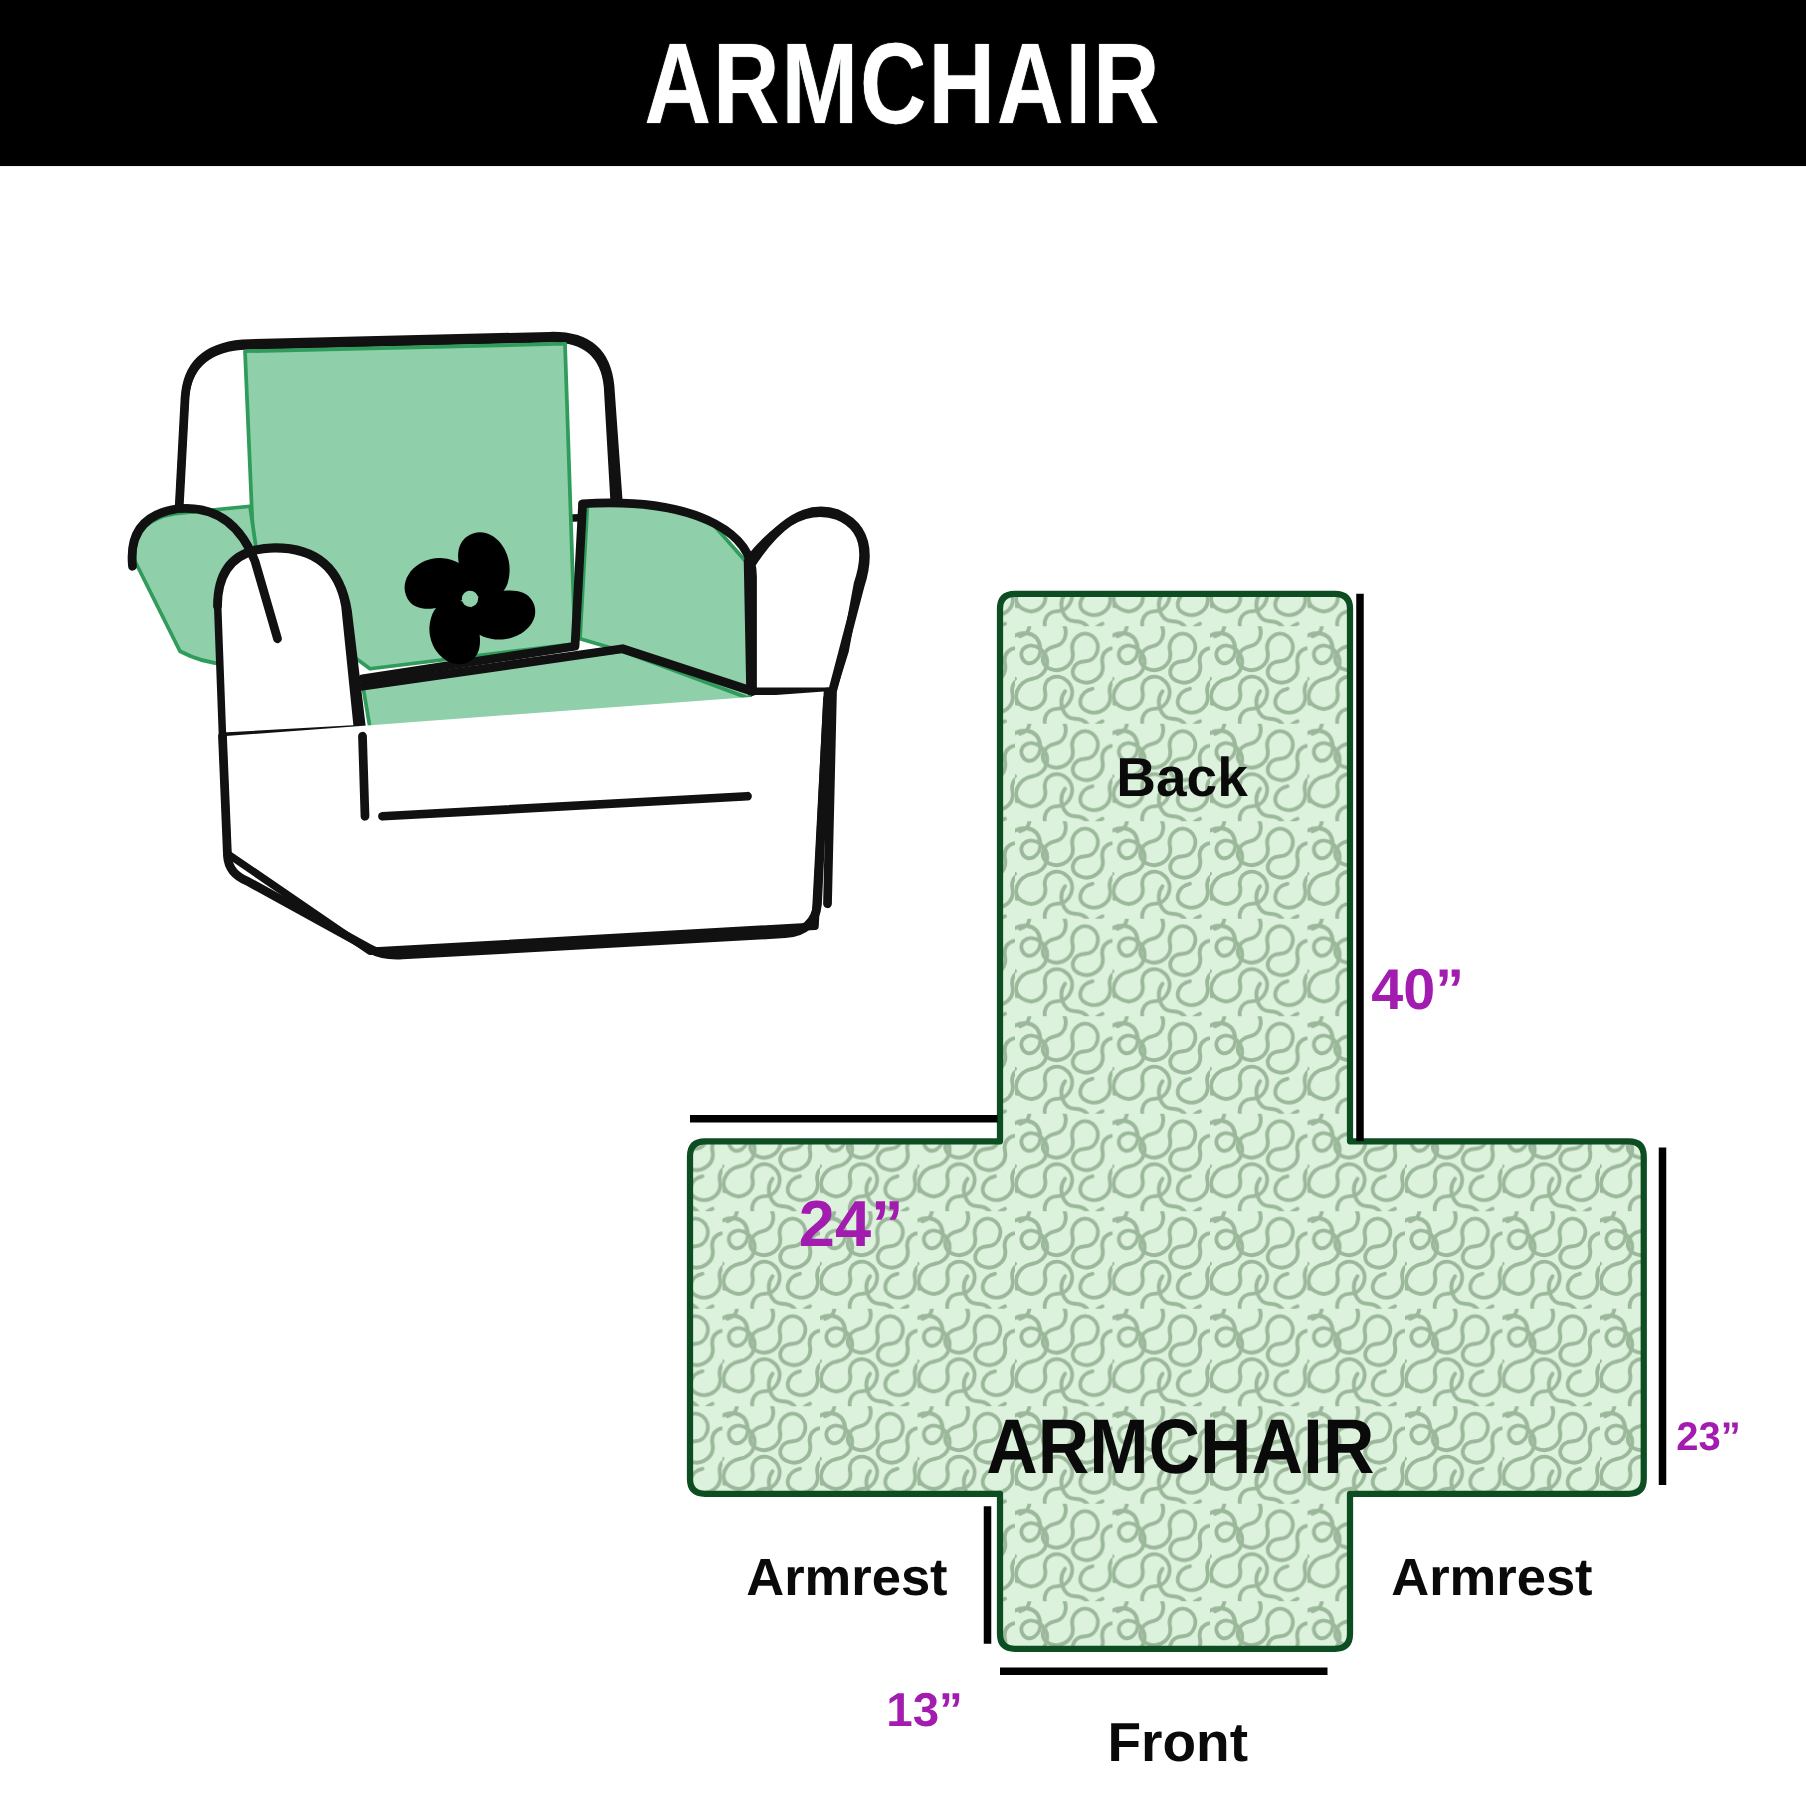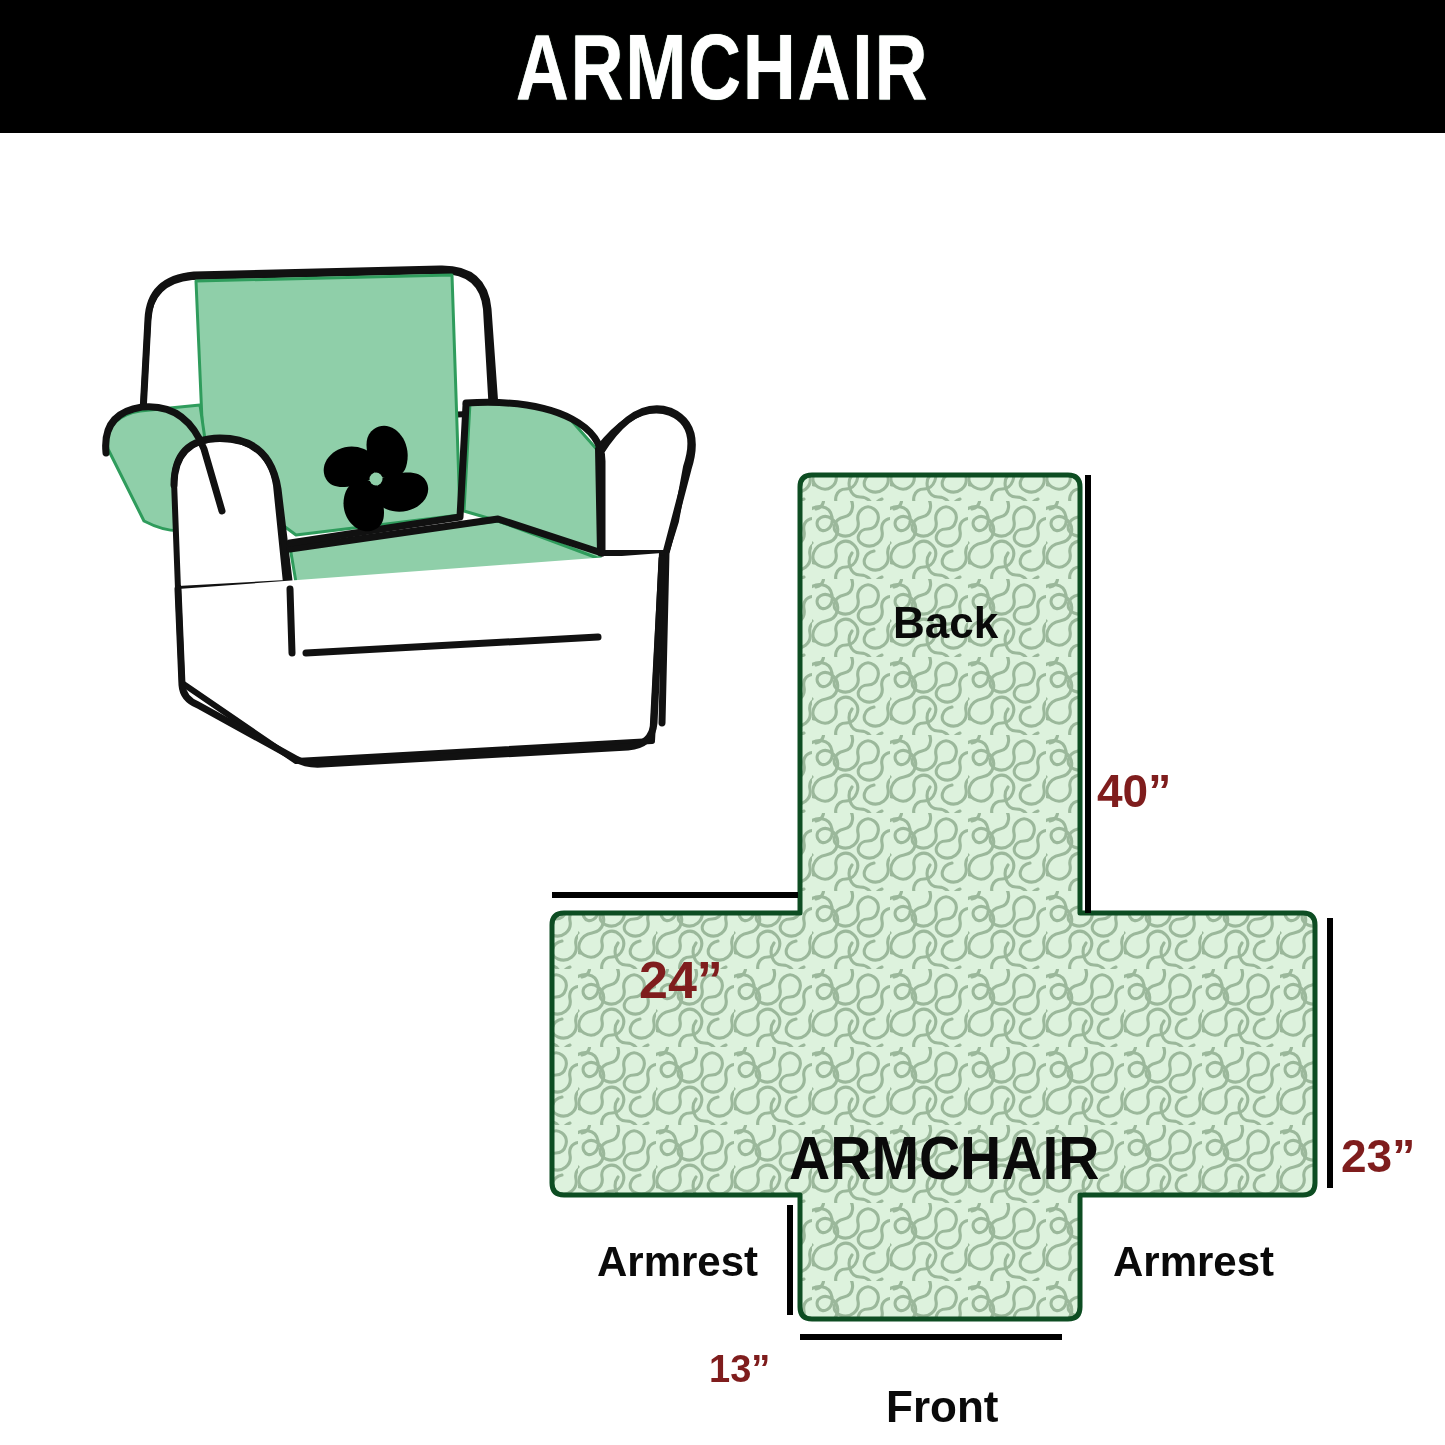--- a/index.html
+++ b/index.html
@@ -23,35 +23,35 @@
 
   
   #chair-illustration{position:absolute;left:100px;top:120px;width:600px;height:520px;}
   #chair-illustration svg{display:block;width:600px;height:520px;}
 
   
   #cover-diagram{position:absolute;left:500px;top:290px;width:945px;height:1010px;}
   #cover-diagram svg{display:block;width:945px;height:1010px;}
 
   .dim-label{
-    position:absolute;font-weight:700;color:#7f1d1d;
+    position:absolute;font-weight:700;color:#a21caf;
     font-family:"Liberation Sans","DejaVu Sans",sans-serif;
     white-space:nowrap;line-height:1;
   }
   .dim-40{font-size:46px;left:1097px;top:635px;}
-  .dim-23{font-size:46px;left:1341px;top:1000px;}
+  .dim-23{font-size:32px;left:1341px;top:1000px;}
   .dim-13{font-size:38px;left:709px;top:1217px;}
   .dim-24-top{font-size:52px;left:639px;top:821px;}
 
   .panel-label{
     position:absolute;font-weight:700;color:#0a0a0a;white-space:nowrap;line-height:1;
     font-family:"Liberation Sans","DejaVu Sans",sans-serif;
   }
   .label-back{font-size:44px;left:893px;top:468px;}
-  .label-front{font-size:44px;left:886px;top:1240px;margin-top:12px;}
+  .label-front{font-size:44px;left:886px;top:1240px;}
   .label-armrest-left{font-size:42px;left:597px;top:1108px;}
   .label-armrest-right{font-size:42px;left:1113px;top:1108px;}
   .label-center{
     font-size:62px;font-weight:700;left:789px;top:994px;
     transform:scaleX(0.92);transform-origin:left center;letter-spacing:0px;
   }
 </style>
 </head>
 <body>
 

